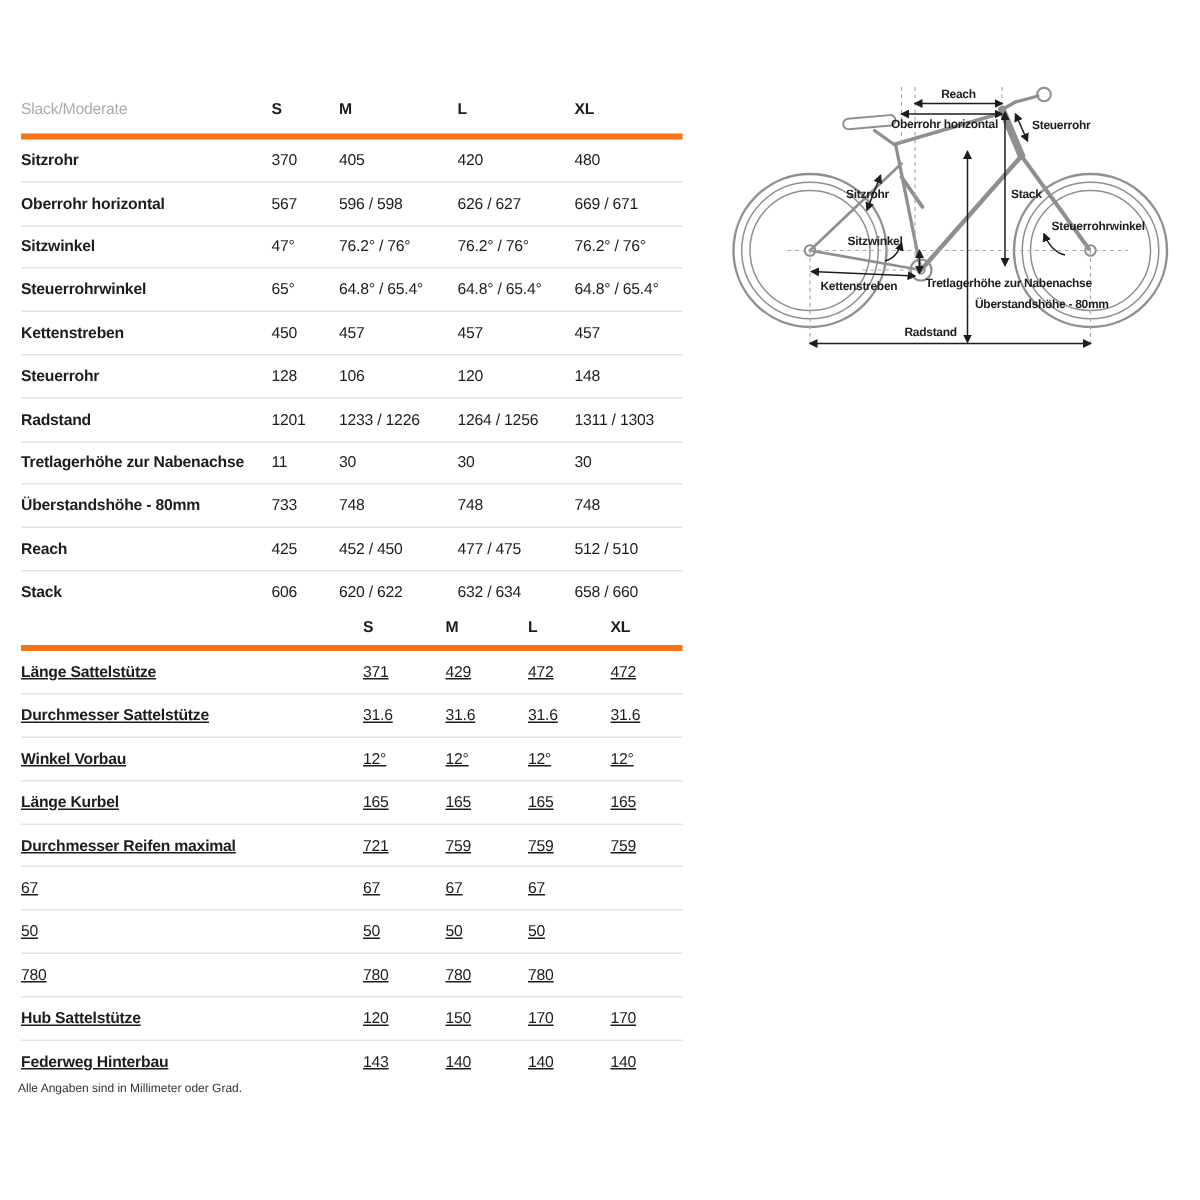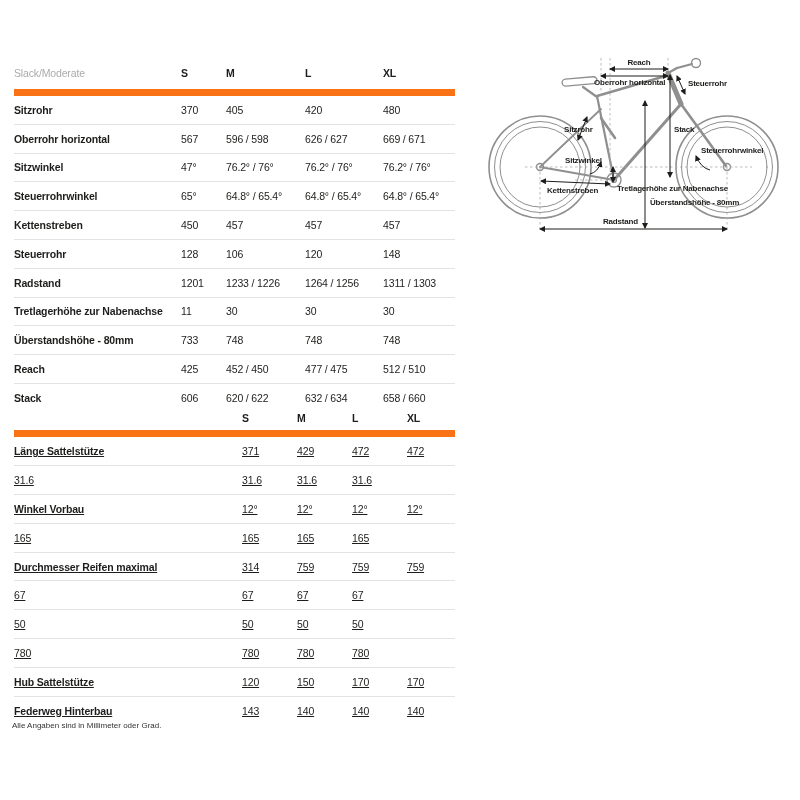--- a/index.html
+++ b/index.html
@@ -6,21 +6,21 @@
   body{
     width:800px;height:800px;position:relative;background:#ffffff;
     font-family:"Liberation Sans",sans-serif;color:#1d1d1b;
     letter-spacing:-0.15px;overflow:hidden;
   }
   .spec-table{position:absolute;width:441px;}
   #geometry-table{left:14px;top:56px;--cols:167px 45px 79px 78px 1fr;}
   #components-table{left:14px;top:405px;--cols:228px 55px 55px 55px 1fr;}
   .thead{
     display:grid;grid-template-columns:var(--cols);align-items:center;
-    border-bottom:7px solid #f97316;font-weight:bold;font-size:10.5px;
+    border-bottom:4px solid #f97316;font-weight:bold;font-size:10.5px;
   }
   #geometry-table .thead{height:33px;}
   #components-table .thead{height:25px;}
   .table-title{color:#ababab;font-weight:normal;}
   .tr{
     display:grid;grid-template-columns:var(--cols);align-items:center;
     border-bottom:1px solid #e3e3e3;font-size:10.5px;
   }
   #geometry-table .tr{height:27.8px;}
   #components-table .tr{height:27.9px;text-decoration:underline;}
@@ -155,44 +155,46 @@
 
       <div class="tr">
         <div class="td label">Länge Sattelstütze</div>
         <div class="td value">371</div>
         <div class="td value">429</div>
         <div class="td value">472</div>
         <div class="td value">472</div>
       </div>
 
       <div class="tr">
+        <div class="td label">Durchmesser Sattelstütze</div>
         <div class="td value">31.6</div>
         <div class="td value">31.6</div>
         <div class="td value">31.6</div>
         <div class="td value">31.6</div>
       </div>
 
       <div class="tr">
         <div class="td label">Winkel Vorbau</div>
         <div class="td value">12°</div>
         <div class="td value">12°</div>
         <div class="td value">12°</div>
         <div class="td value">12°</div>
       </div>
 
       <div class="tr">
+        <div class="td label">Länge Kurbel</div>
         <div class="td value">165</div>
         <div class="td value">165</div>
         <div class="td value">165</div>
         <div class="td value">165</div>
       </div>
 
       <div class="tr">
         <div class="td label">Durchmesser Reifen maximal</div>
-        <div class="td value">314</div>
+        <div class="td value">721</div>
         <div class="td value">759</div>
         <div class="td value">759</div>
         <div class="td value">759</div>
       </div>
 
       <div class="tr">
         <div class="td value">67</div>
         <div class="td value">67</div>
         <div class="td value">67</div>
         <div class="td value">67</div>

